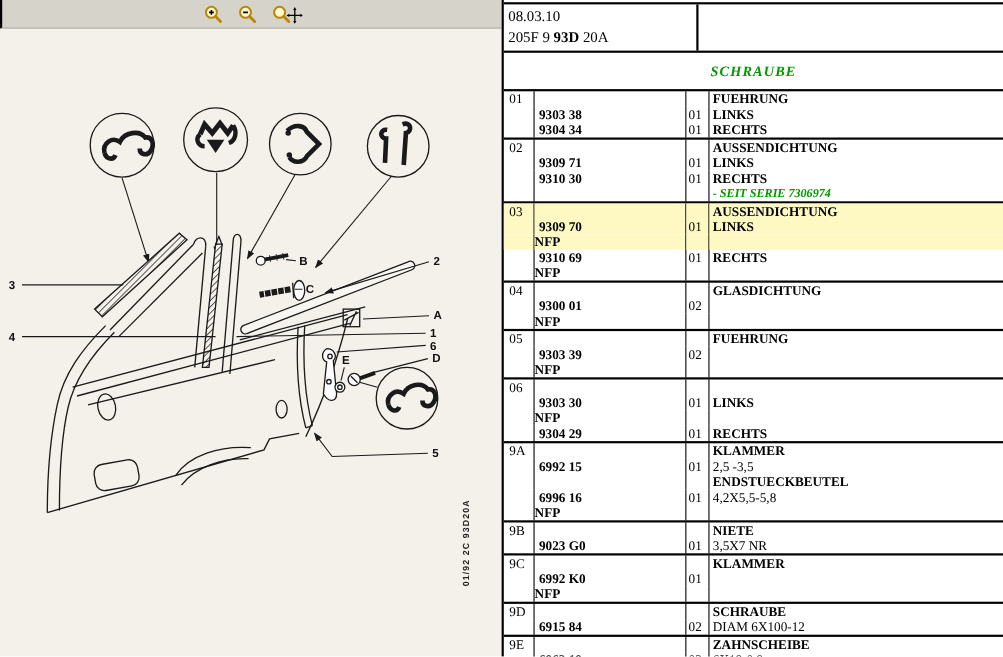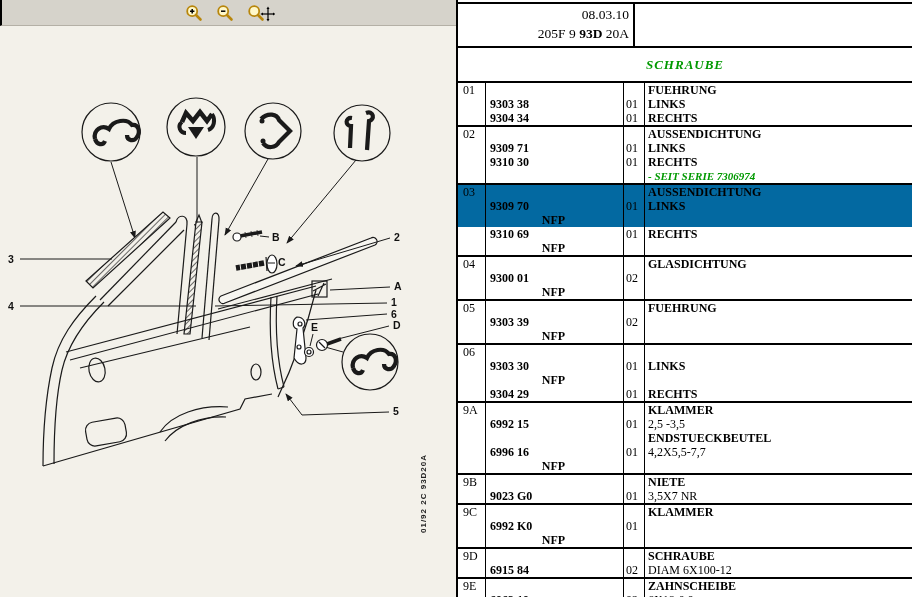--- a/index.html
+++ b/index.html
@@ -8,38 +8,38 @@
   
   .left{position:absolute;left:0;top:0;width:456px;height:597px;background:#f3f1ea;}
   .toolbar{height:26px;background:#d6d3cb;border-left:2px solid #000;border-bottom:1px solid #b4b0a6;
            display:flex;align-items:center;gap:13px;padding-left:183px;box-sizing:border-box;}
   .tbtn{display:flex;align-items:center;cursor:pointer;}
   .diagram{position:absolute;left:0;top:26px;width:456px;height:571px;}
   
   .right{position:absolute;left:456px;top:0;width:456px;height:597px;box-sizing:border-box;
          border-left:2px solid #000;background:#fff;}
   .hdr{display:flex;margin-top:2px;border-top:2px solid #000;border-bottom:2px solid #000;height:42px;}
-  .hdr-left{width:177px;border-right:2px solid #000;padding:1px 4px;box-sizing:border-box;font-size:13.5px;line-height:19px;text-align:right;}
+  .hdr-left{width:177px;border-right:2px solid #000;padding:1px 4px;box-sizing:border-box;font-size:13.5px;line-height:19px;}
   .hdr-right{flex:1;text-align:center;font-weight:bold;font-size:15.5px;line-height:19px;padding-top:2px;}
   .code-b{font-weight:bold;}
   .model-row{height:33px;border-bottom:2px solid #000;text-align:center;
              font-style:italic;font-weight:bold;font-size:13px;line-height:34px;letter-spacing:1px;}
   
   .ptable{width:100%;}
   .group{border-bottom:2px solid #000;}
   .line{display:grid;grid-template-columns:28px 138px 21px 1fr;}
   .cell{font-size:12px;line-height:14px;height:14px;overflow:hidden;white-space:nowrap;}
   .cell.ref{padding-left:5px;border-right:1px solid #000;box-sizing:border-box;}
   .cell.part{padding-left:4px;font-weight:bold;border-right:1px solid #000;box-sizing:border-box;}
-  .cell.part.nfp{text-align:center;padding-right:2px;padding-left:0;}
+  .cell.part.nfp{text-align:left;padding-right:2px;padding-left:0;}
   .cell.qty{padding-left:2px;border-right:1px solid #000;box-sizing:border-box;}
   .cell.desc{padding-left:3px;}
   .cell.desc.b{font-weight:bold;}
   .cell.desc.note{font-style:italic;font-weight:bold;font-size:11px;}
-  .hl{background:#0369a1;}
+  .hl{background:#fef9c3;}
 </style>
 </head>
 <body>
 
 <div class="app">
 
   <div class="left">
     <div class="toolbar">
       <span class="tbtn">
         <svg width="18" height="18" viewBox="0 0 18 18">
@@ -393,21 +393,21 @@
           <div class="line">
             <div class="cell ref"></div>
             <div class="cell part"></div>
             <div class="cell qty"></div>
             <div class="cell desc b">ENDSTUECKBEUTEL</div>
           </div>
           <div class="line">
             <div class="cell ref"></div>
             <div class="cell part">6996 16</div>
             <div class="cell qty">01</div>
-            <div class="cell desc">4,2X5,5-7,7</div>
+            <div class="cell desc">4,2X5,5-5,8</div>
           </div>
           <div class="line">
             <div class="cell ref"></div>
             <div class="cell part nfp">NFP</div>
             <div class="cell qty"></div>
             <div class="cell desc"></div>
           </div>
         </div>
         <div class="group">
           <div class="line">

